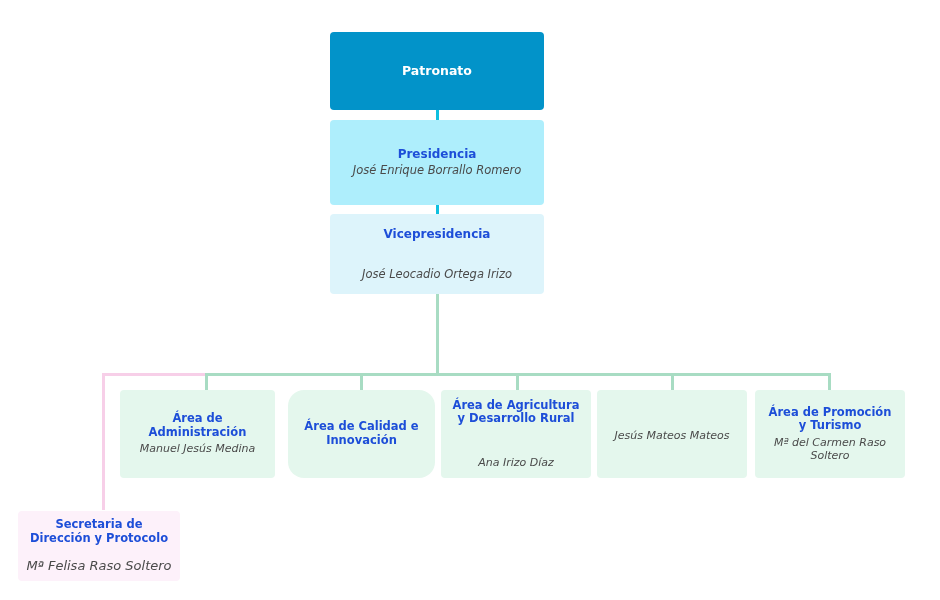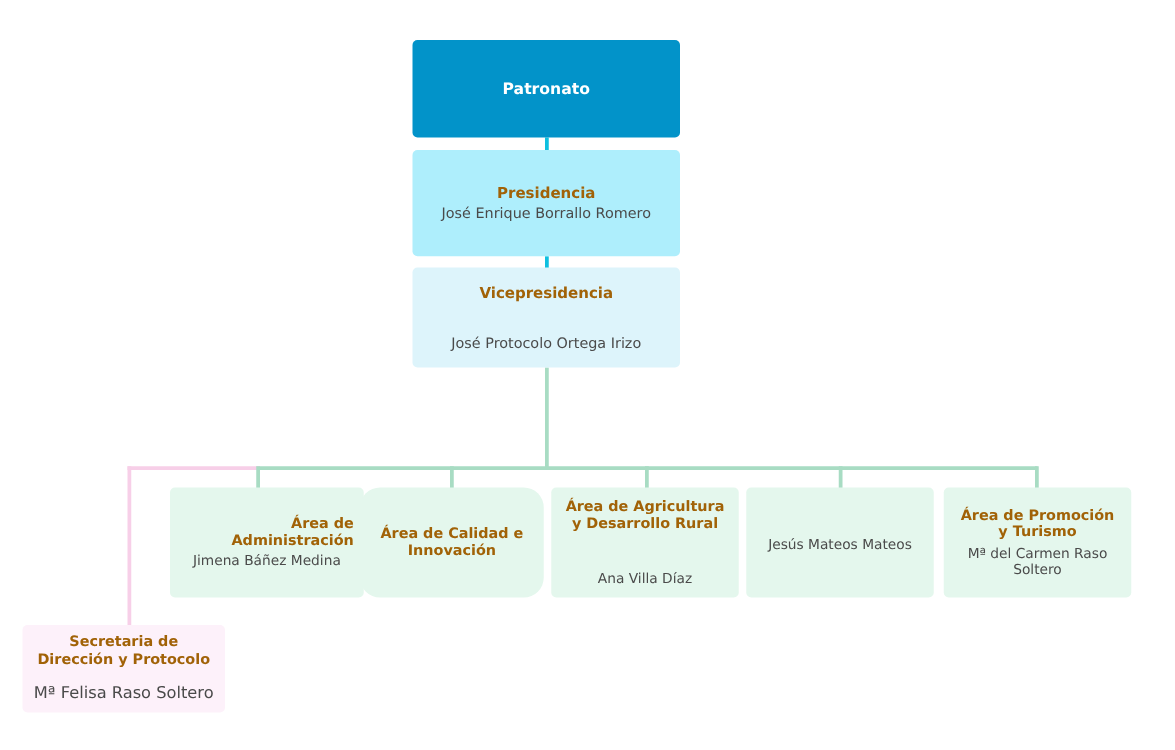--- a/index.html
+++ b/index.html
@@ -29,24 +29,25 @@
     display: flex;
     flex-direction: column;
     align-items: center;
     justify-content: center;
     text-align: center;
     padding: 6px 8px;
     z-index: 3;
   }
   .node .title {
     font-weight: bold;
-    color: #a16207;
+    color: #1d4ed8;
     line-height: 1.18;
   }
   .node .person {
+    font-style: italic;
     color: #4a4a4a;
     line-height: 1.2;
     margin-top: 3px;
   }
 
   
   .n-root {
     left: 330px;
     top: 32px;
     width: 214px;
@@ -85,30 +86,30 @@
 
   
   .n-area {
     top: 390px;
     height: 88px;
     background: #e4f7ed;
   }
   .n-area .title { font-size: 11.5px; }
   .n-area .person { font-size: 11px; }
 
-  .n-area-0 { left: 136px; width: 155px; text-align: right; }
+  .n-area-0 { left: 120px; width: 155px; }
   .n-area-1 { left: 288px; width: 147px; border-radius: 16px; }
   .n-area-2 { left: 441px; width: 150px; gap: 27px; }
   .n-area-3 { left: 597px; width: 150px; }
   .n-area-4 { left: 755px; width: 150px; }
 
   
   .n-sec {
     left: 18px;
-    top: 500px;
+    top: 511px;
     width: 162px;
     height: 70px;
     background: #fdf1fa;
     gap: 10px;
   }
   .n-sec .title { font-size: 11.5px; }
   .n-sec .person { font-size: 13px; }
 
   
   .conn {
@@ -168,35 +169,35 @@
     <div class="title">Patronato</div>
   </div>
 
   <div class="node n-pres">
     <div class="title">Presidencia</div>
     <div class="person">José Enrique Borrallo Romero</div>
   </div>
 
   <div class="node n-vice">
     <div class="title">Vicepresidencia</div>
-    <div class="person">José Protocolo Ortega Irizo</div>
+    <div class="person">José Leocadio Ortega Irizo</div>
   </div>
 
   <div class="node n-area n-area-0">
     <div class="title">Área de Administración</div>
-    <div class="person">Jimena Báñez Medina</div>
+    <div class="person">Manuel Jesús Medina</div>
   </div>
 
   <div class="node n-area n-area-1">
     <div class="title">Área de Calidad e Innovación</div>
   </div>
 
   <div class="node n-area n-area-2">
     <div class="title">Área de Agricultura y Desarrollo Rural</div>
-    <div class="person">Ana Villa Díaz</div>
+    <div class="person">Ana Irizo Díaz</div>
   </div>
 
   <div class="node n-area n-area-3">
     <div class="person">Jesús Mateos Mateos</div>
   </div>
 
   <div class="node n-area n-area-4">
     <div class="title">Área de Promoción y Turismo</div>
     <div class="person">Mª del Carmen Raso Soltero</div>
   </div>

